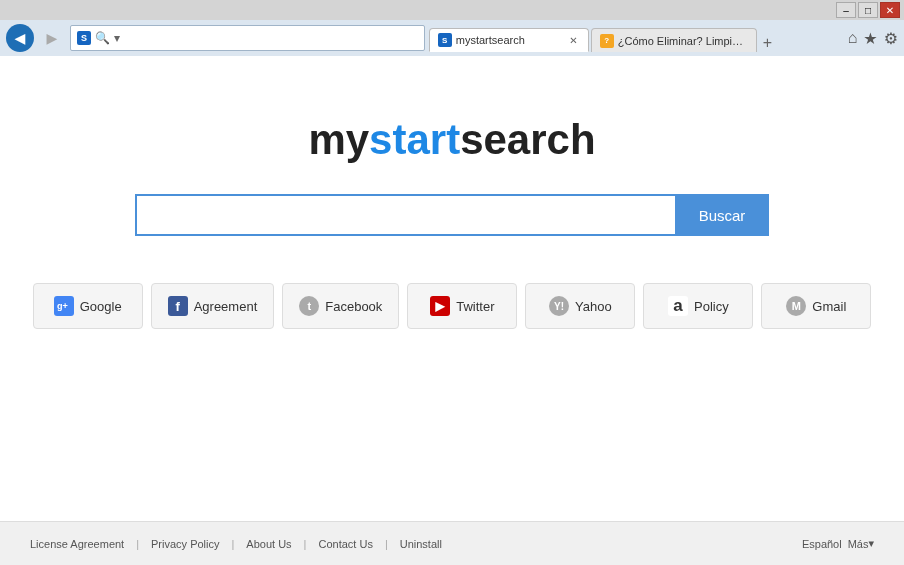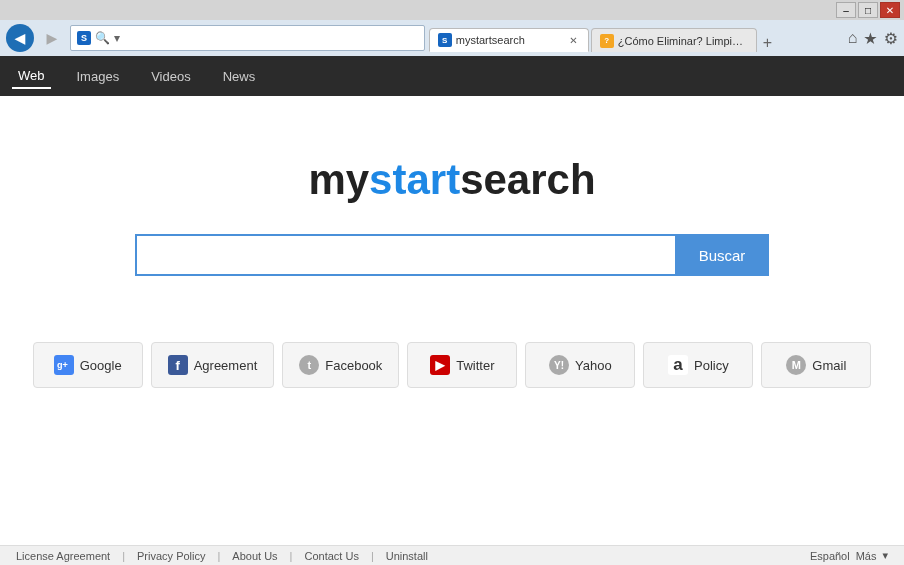--- a/index.html
+++ b/index.html
@@ -162,21 +162,21 @@
       font-family: Arial, sans-serif;
     }
     .logo .my { color: #222; margin-top: 22px; }
     .logo .start { color: #1e88e5; }
     .logo .search { color: #222; text-align: center; }
 
     .search-box-row {
       display: flex;
       align-items: center;
       gap: 0;
-      margin-bottom: 46px;
+      margin-bottom: 27px;
     }
     .search-input {
       width: 540px;
       height: 42px;
       border: 2px solid #4a90d9;
       outline: none;
       font-size: 15px;
       padding: 0 10px;
       border-right: none;
     }
@@ -222,40 +222,40 @@
     .ql-google { background: #4285f4; color: white; }
     .ql-facebook { background: #3b5998; color: white; }
     .ql-youtube { background: #cc0000; color: white; }
     .ql-amazon { background: white; color: #333; font-size: 13px; }
 
     
     .footer {
       position: absolute;
       bottom: 0;
       left: 0; right: 0;
-      height: 20px;
+      height: 44px;
       background: #f0f0f0;
       border-top: 1px solid #ddd;
       display: flex;
       align-items: center;
-      padding: 0 16px;
+      padding: 0 30px;
       font-size: 11px;
       color: #555;
     }
     .footer-left {
       display: flex; align-items: center; gap: 8px;
     }
     .footer-sep { color: #aaa; margin: 0 4px; }
     .footer-link { color: #555; cursor: pointer; text-decoration: none; }
     .footer-right {
       margin-left: auto;
       display: flex; align-items: center; gap: 6px;
     }
     .footer-lang { cursor: pointer; }
-    .footer-more { cursor: pointer; display: flex; align-items: center; gap: 6px; }
+    .footer-more { cursor: pointer; display: flex; align-items: center; gap: 0; }
 
     .page-wrapper {
       position: relative;
       width: 904px;
       height: 565px;
       overflow: hidden;
     }
   </style>
 </head>
 <body>
@@ -295,26 +295,20 @@
       <span class="tab-new">+</span>
     </div>
 
     <div class="nav-right">
       <span class="nav-right-btn">⌂</span>
       <span class="nav-right-btn">★</span>
       <span class="nav-right-btn">⚙</span>
     </div>
   </div>
 
-  <div class="search-toolbar">
-    <span class="search-tab active">Web</span>
-    <span class="search-tab">Images</span>
-    <span class="search-tab">Videos</span>
-    <span class="search-tab">News</span>
-  </div>
 
   <div class="main-content">
     <div class="logo">
       <span class="my">my</span><span class="start">start</span><span class="search">search</span>
     </div>
 
     <div class="search-box-row">
       <input class="search-input" type="text" placeholder="" style="">
       <button class="search-button">Buscar</button>
     </div>

